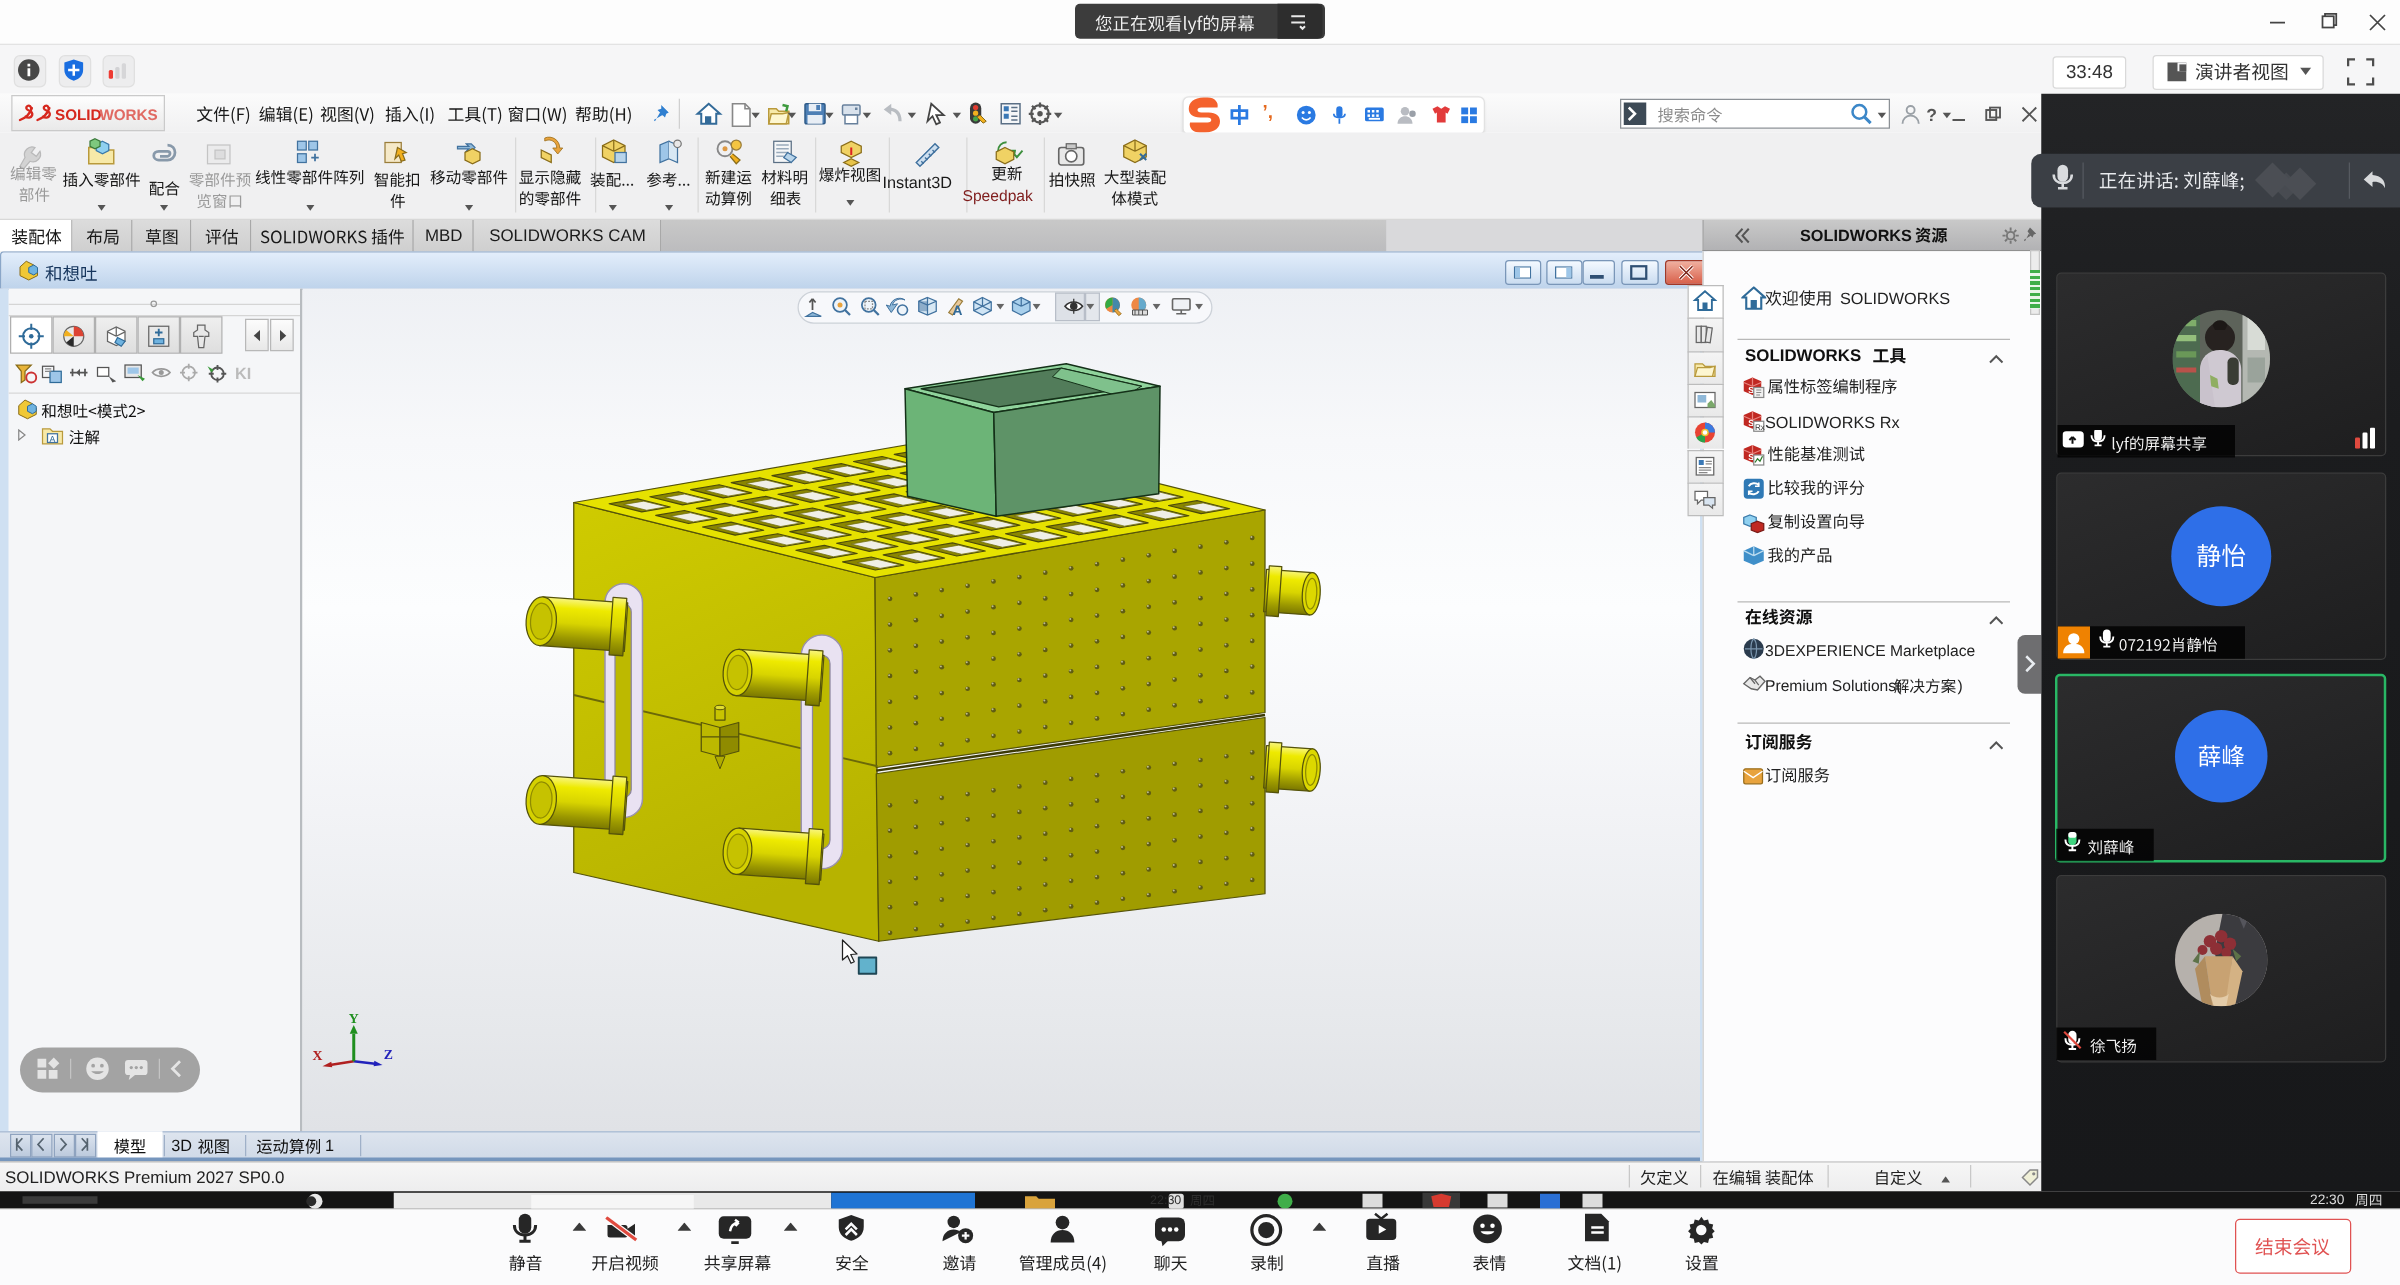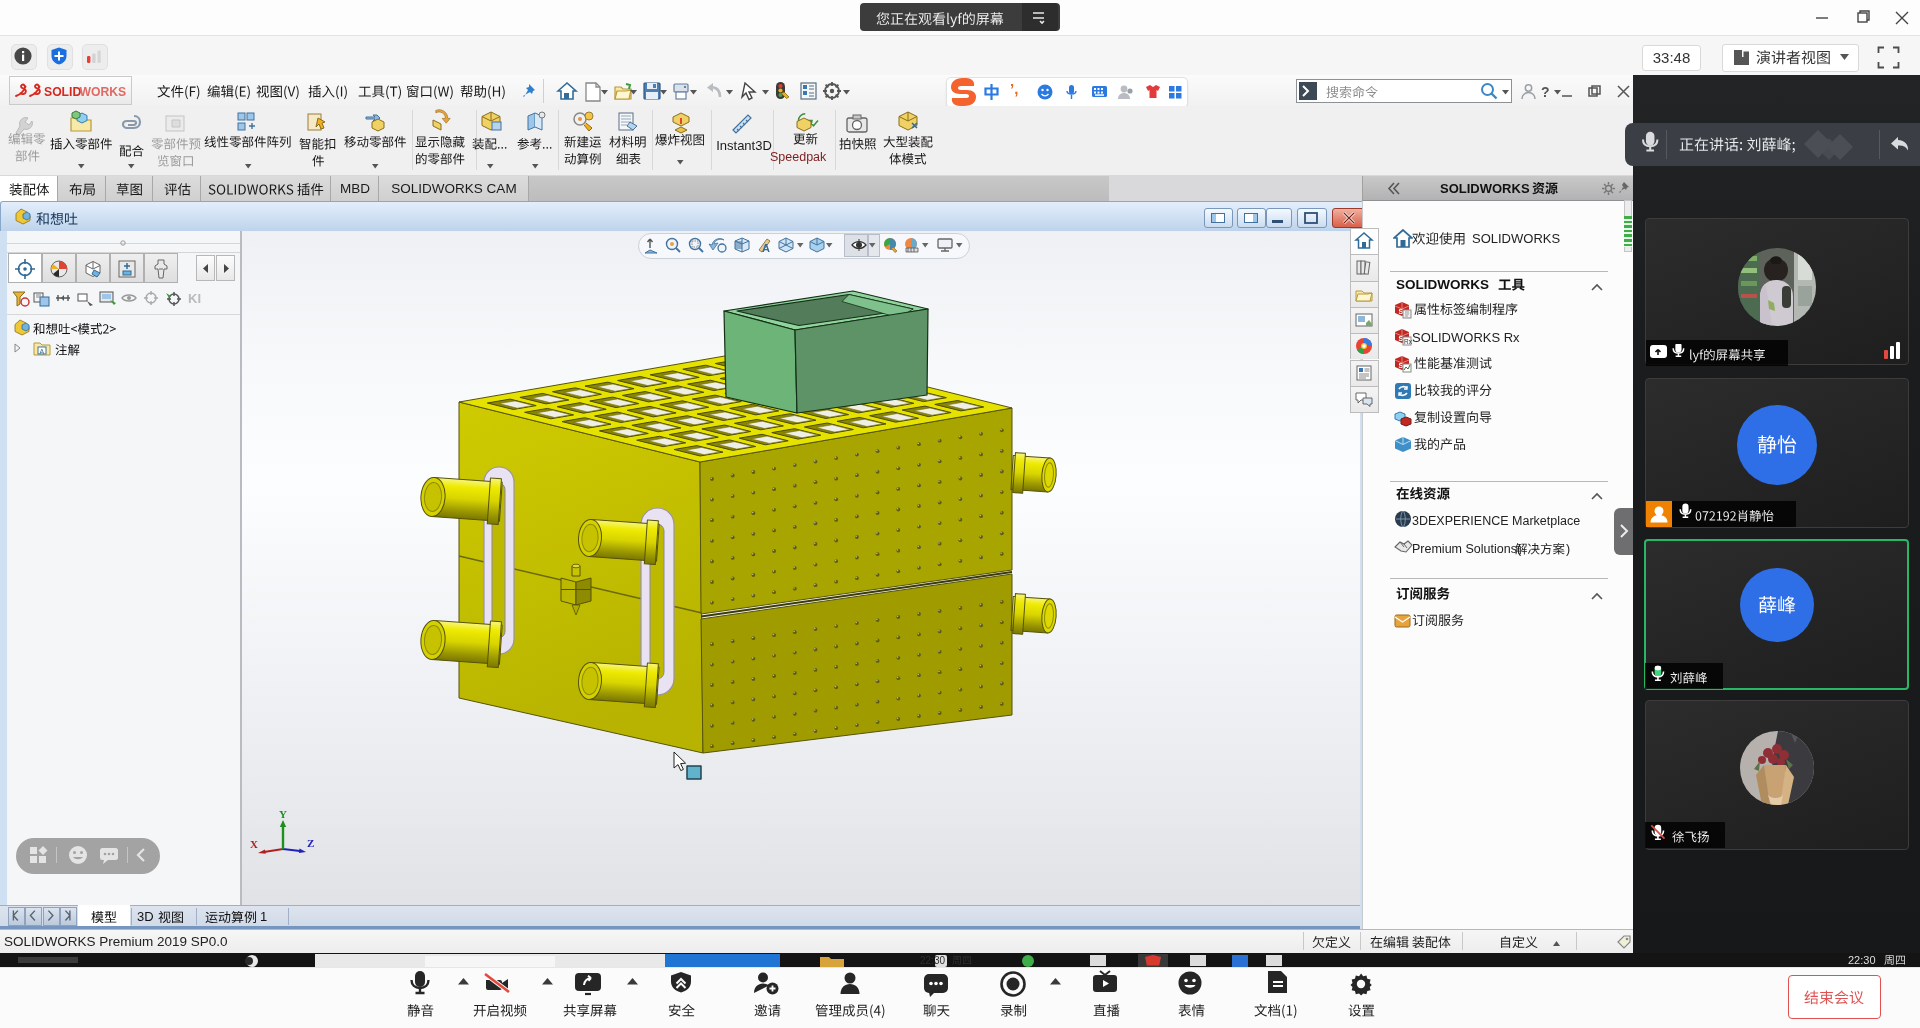--- a/index.html
+++ b/index.html
@@ -556,21 +556,21 @@
     <g transform="translate(0,12.50) scale(0.01250,-0.01250)" fill="#1a1a1a">
       <use href="#g74" x="0"></use>
       <use href="#g75" x="1000"></use>
       <use href="#g14" x="2000"></use>
       <use href="#g15" x="3000"></use>
     </g>
   </svg>
 <svg class="t" style="left:676.5px;top:160px" width="7" height="5">
     <path d="M0 0h6.5L3.2 4.5Z" fill="#555"></path>
   </svg>
-<div style="left:706px;top:138px;font-size:13px;color:#1a1a1a;width:76px;text-align:center">Instant3D</div>
+<div style="left:706px;top:138px;font-size:13px;color:#1a1a1a;width:76px;text-align:left">Instant3D</div>
 <svg class="t" style="left:792.5px;top:130.5px" width="25.0" height="16.2">
     <g transform="translate(0,12.50) scale(0.01250,-0.01250)" fill="#1a1a1a">
       <use href="#g76" x="0"></use>
       <use href="#g64" x="1000"></use>
     </g>
   </svg>
 <div style="left:770px;top:150px;font-size:12.5px;color:#7f1d1d;width:72px;text-align:left">Speedpak</div>
 <svg class="t" style="left:839.2px;top:135.5px" width="37.5" height="16.2">
     <g transform="translate(0,12.50) scale(0.01250,-0.01250)" fill="#1a1a1a">
       <use href="#g77" x="0"></use>
@@ -1552,21 +1552,21 @@
       <use href="#g66" x="0"></use>
       <use href="#g55" x="1000"></use>
       <use href="#g67" x="2000"></use>
       <use href="#g68" x="3000"></use>
     </g>
   </svg>
 <div style="left:260px;top:909px;font-size:13px;color:#111">1</div>
 <div style="left:288px;top:908px;width:1px;height:17px;background:#9fb0c8"></div>
 <div style="left:0px;top:926px;width:1362px;height:3px;background:#7696bd;"></div>
 <div style="left:0px;top:929px;width:1633px;height:24px;background:linear-gradient(#f6f6f6,#ededee);border-top:1px solid #b8b8b8;box-sizing:border-box"></div>
-<div style="left:4px;top:934px;font-size:13.5px;color:#222">SOLIDWORKS Premium 2019 SP0.0</div>
+<div style="left:4px;top:934px;font-size:13.5px;color:#222">SOLIDWORKS Premium 2027 SP0.0</div>
 <div style="left:1303px;top:932px;width:1px;height:18px;background:#c8c8c8"></div>
 <div style="left:1360px;top:932px;width:1px;height:18px;background:#c8c8c8"></div>
 <div style="left:1462px;top:932px;width:1px;height:18px;background:#c8c8c8"></div>
 <div style="left:1576px;top:932px;width:1px;height:18px;background:#c8c8c8"></div>
 <svg class="t" style="left:1312.0px;top:934.0px" width="39.0" height="16.9">
     <g transform="translate(0,13.00) scale(0.01300,-0.01300)" fill="#222">
       <use href="#g107" x="0"></use>
       <use href="#g108" x="1000"></use>
       <use href="#g109" x="2000"></use>
     </g>

